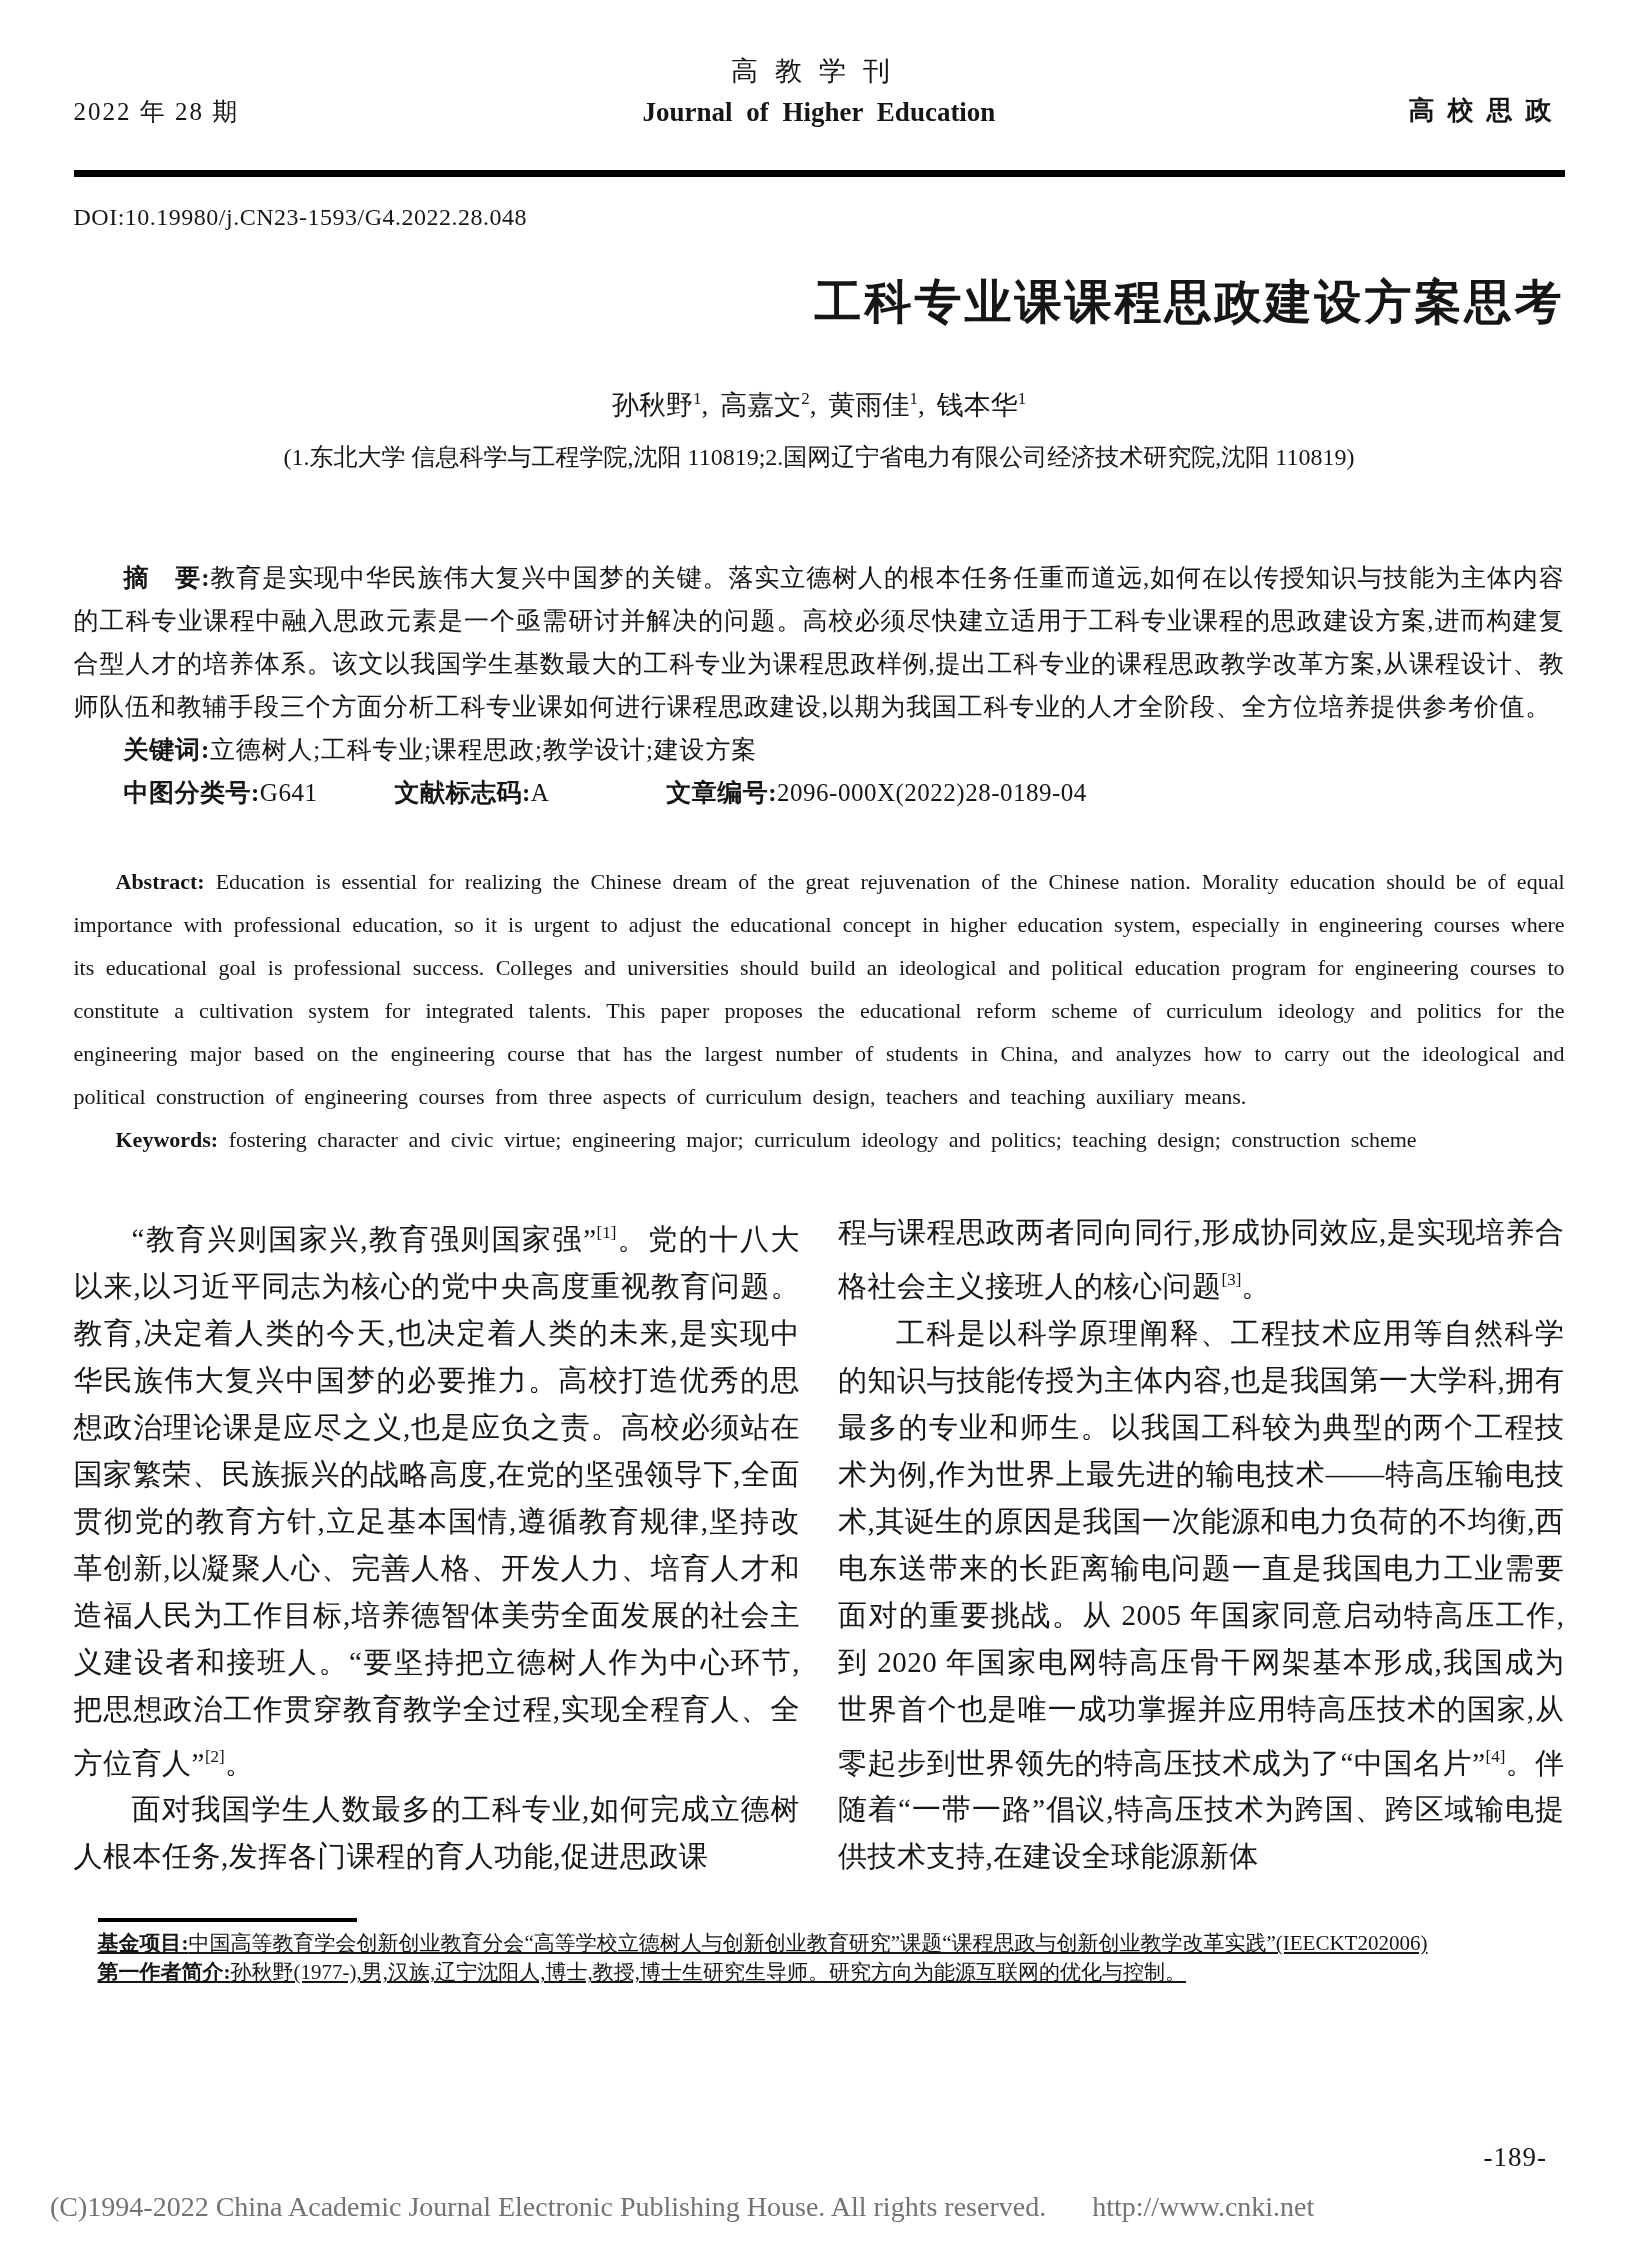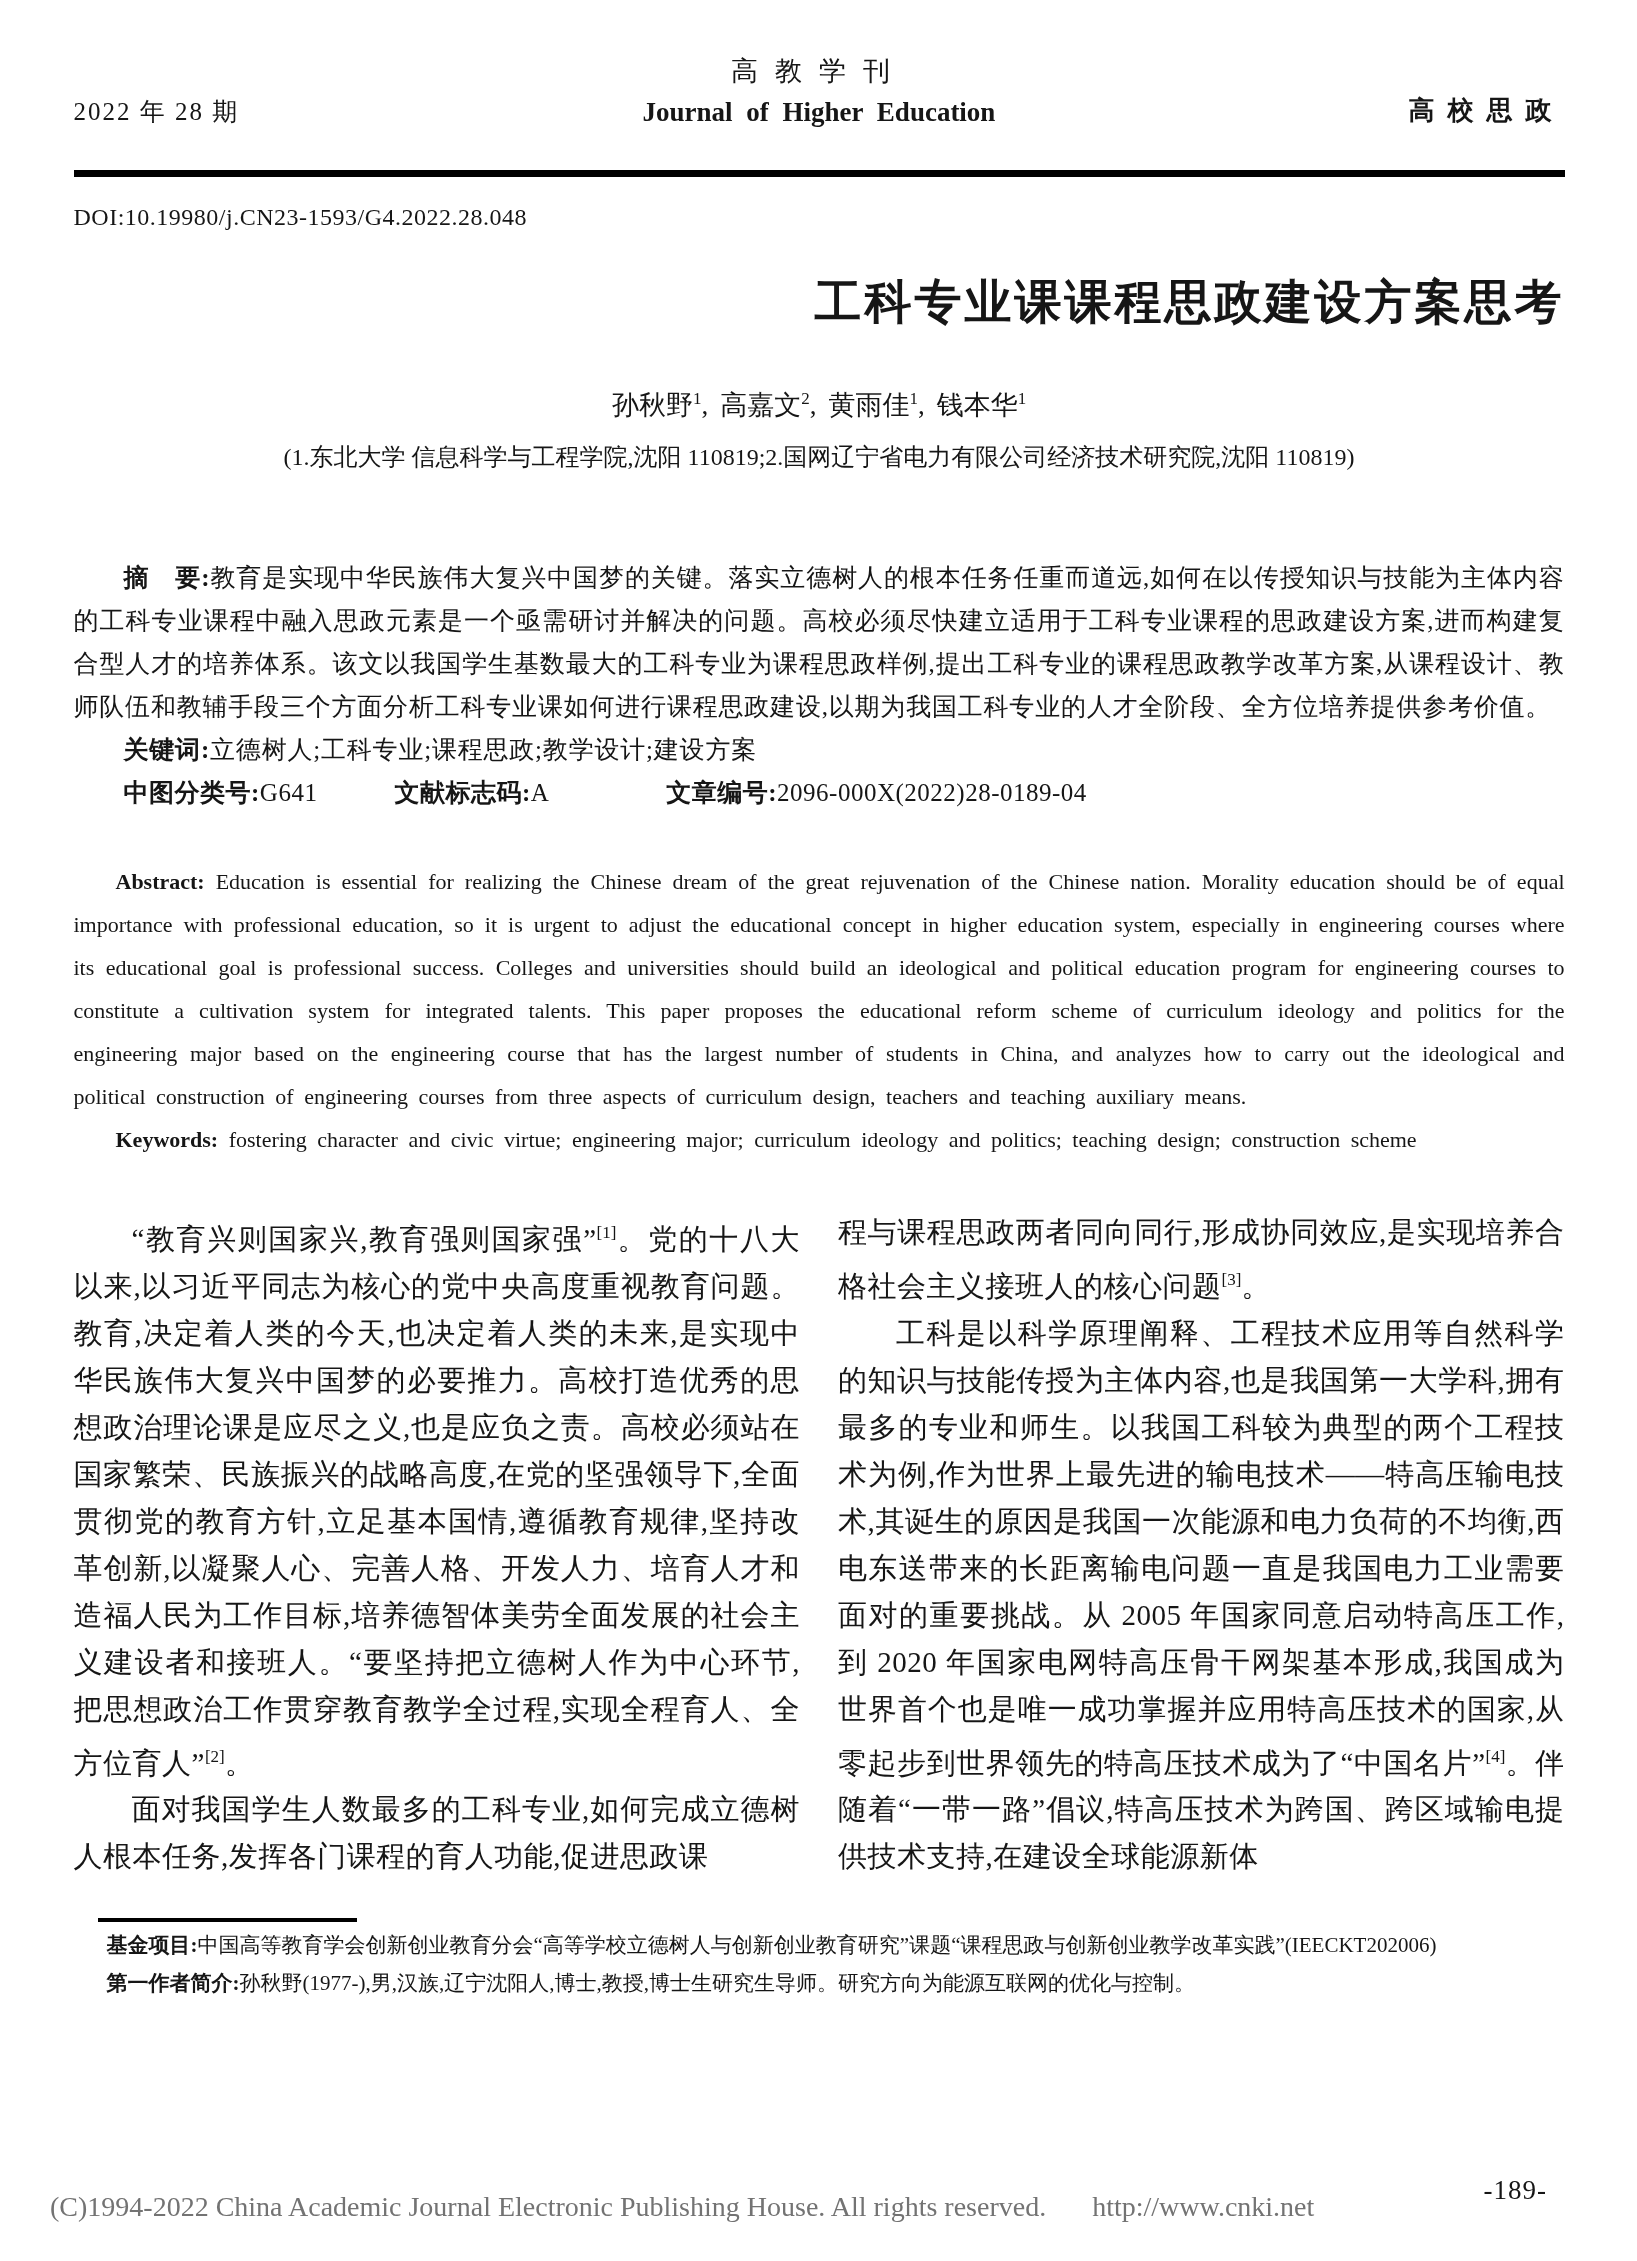--- a/index.html
+++ b/index.html
@@ -64,25 +64,25 @@
   .para {
     margin: 0; font-size: 29px; line-height: 47px;
     text-align: justify; letter-spacing: 0.5px;
   }
   .para.indent { text-indent: 2em; }
   .para sup, .ref { font-size: 17px; letter-spacing: 0; }
 
   
   .footnote { margin-top: 38px; padding-left: 24px; font-size: 21px; line-height: 29px; }
   .fn-rule { width: 259px; border-top: 4px solid #000; margin-bottom: 7px; }
-  .footnote p { margin: 9px; text-align: justify; }
+  .footnote p { margin: 0; text-align: justify; text-decoration: underline; }
   .fn-break { word-break: break-all; }
 
   
-  .page-number { position: absolute; right: 91px; bottom: 55px; font-size: 27px; letter-spacing: 1px; }
+  .page-number { position: absolute; right: 91px; bottom: 88px; font-size: 27px; letter-spacing: 1px; }
   .copyright {
     position: absolute; left: 50px; bottom: 38px;
     color: #737373; font-size: 28px; display: flex; gap: 46px; white-space: nowrap;
   }
 </style>
 </head>
 <body>
 
 <div class="page">
   <div class="content">

